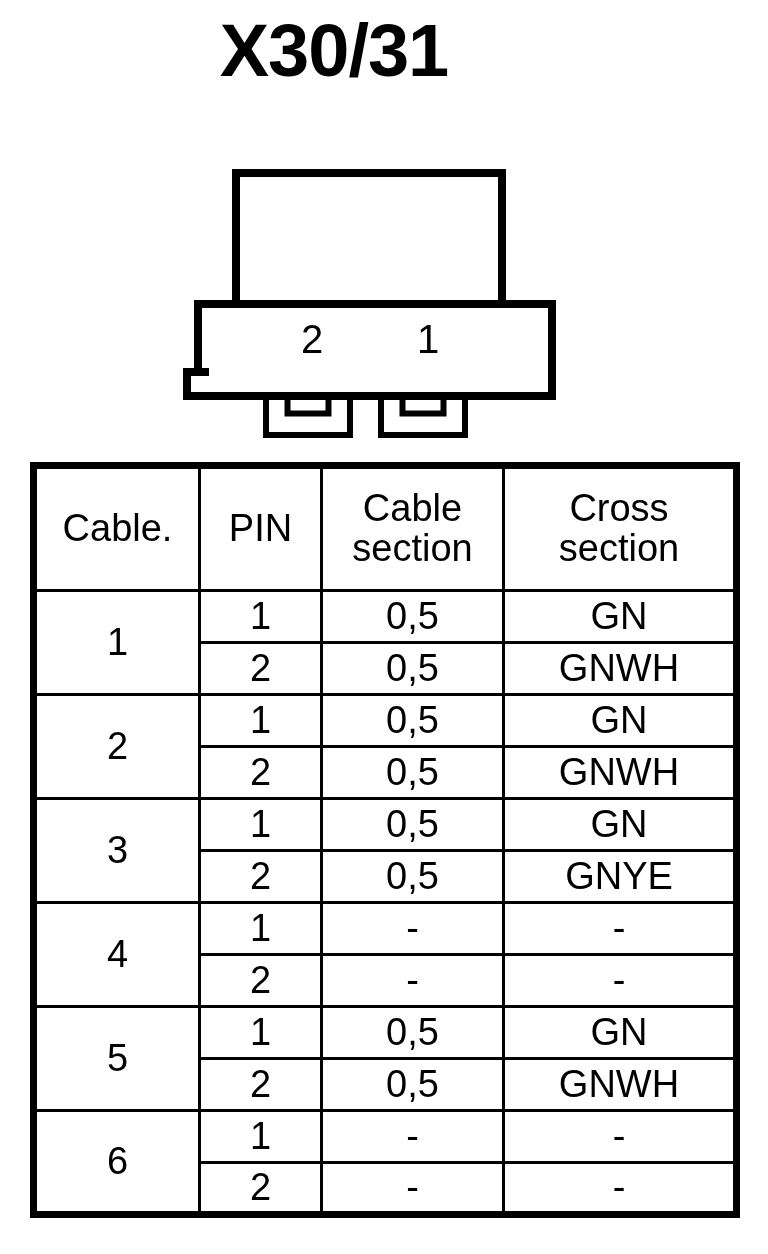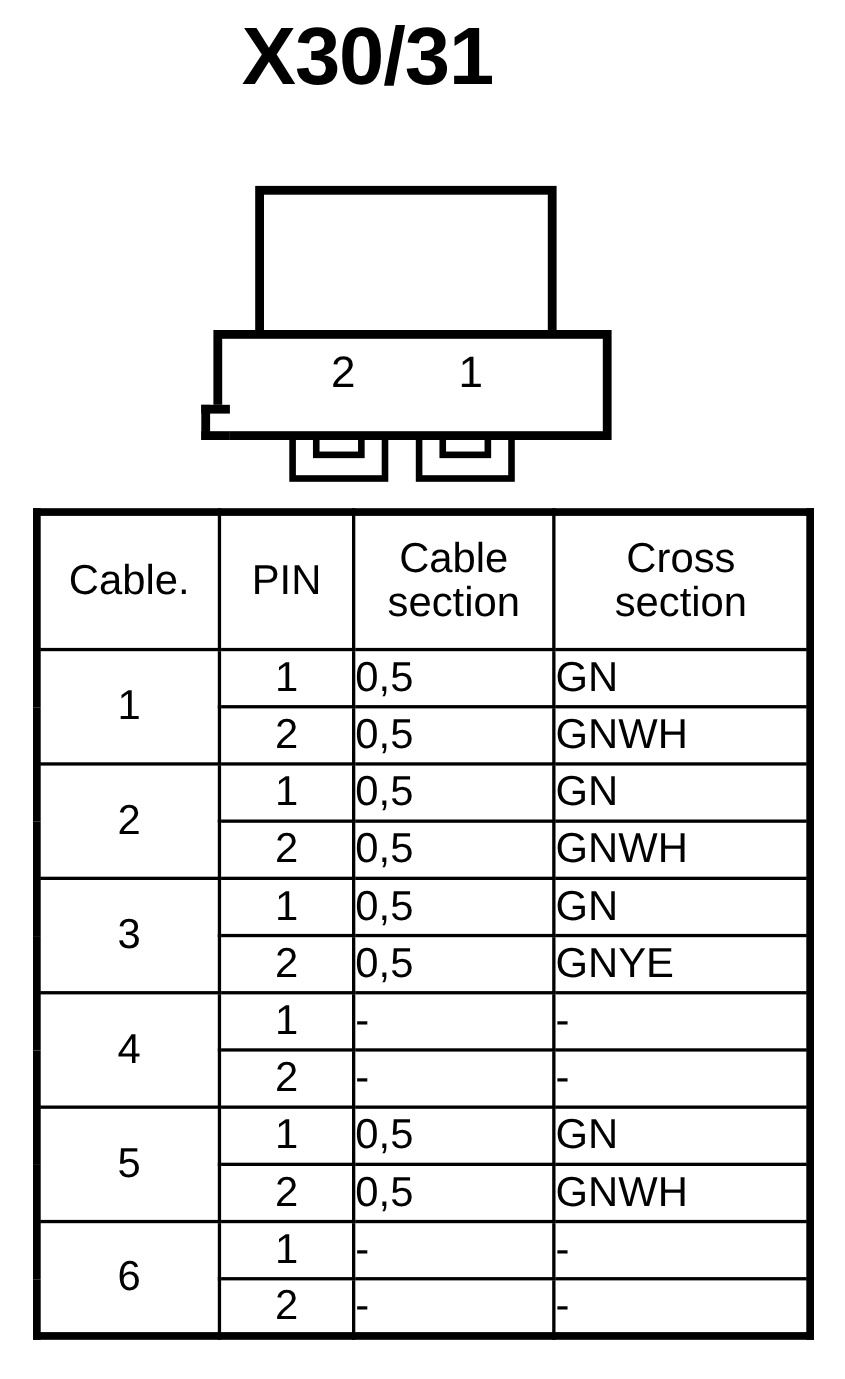--- a/index.html
+++ b/index.html
@@ -151,21 +151,21 @@
   
   td.conn-cell {
     text-align: center;
     vertical-align: top;
     padding-top: 4px;
   }
   td.pin-cell {
     text-align: center;
   }
   td.val-cell {
-    text-align: left;
+    text-align: center;
     padding-left: 10px;
   }
   tbody tr { height: 52px; }
 
   
   tr.group-start > td { border-top: 6px solid #000; }
 </style>
 </head>
 <body>
 

